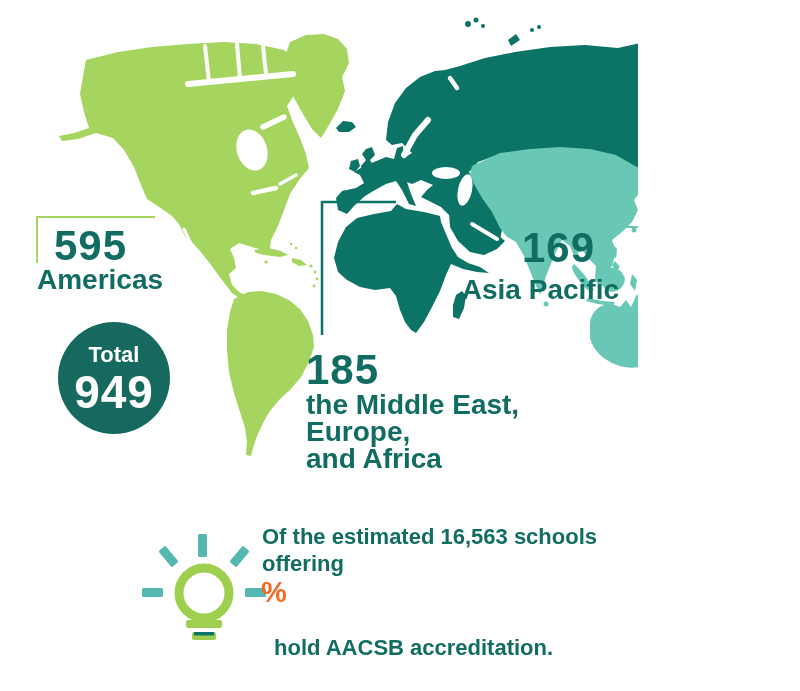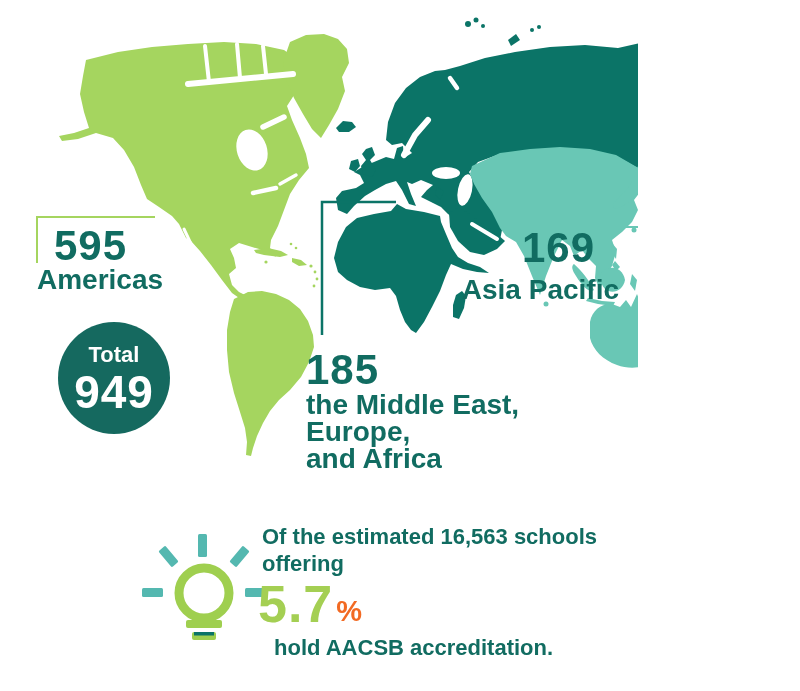--- a/index.html
+++ b/index.html
@@ -202,19 +202,18 @@
     <rect x="44" y="90" width="36" height="8" rx="2" style="fill:var(--c-bulb)"></rect>
     <rect x="50" y="102" width="24" height="8" rx="2" style="fill:var(--c-bulb)"></rect>
     <rect x="52" y="102" width="20" height="3.5" style="fill:var(--c-emea)"></rect>
   </svg>
 
   <div class="foot-line" style="left:262px;top:523px;">
     <div>Of the estimated 16,563 schools offering</div>
   </div>
 
   <div class="pct-row">
-    <span class="pct-value">5.7</span>
     <span class="pct-sign">%</span>
   </div>
 
   <div class="foot-line" style="left:262px;top:634px;margin-left:12px;">hold AACSB accreditation.</div>
 
 </div>
 
 </body></html>

